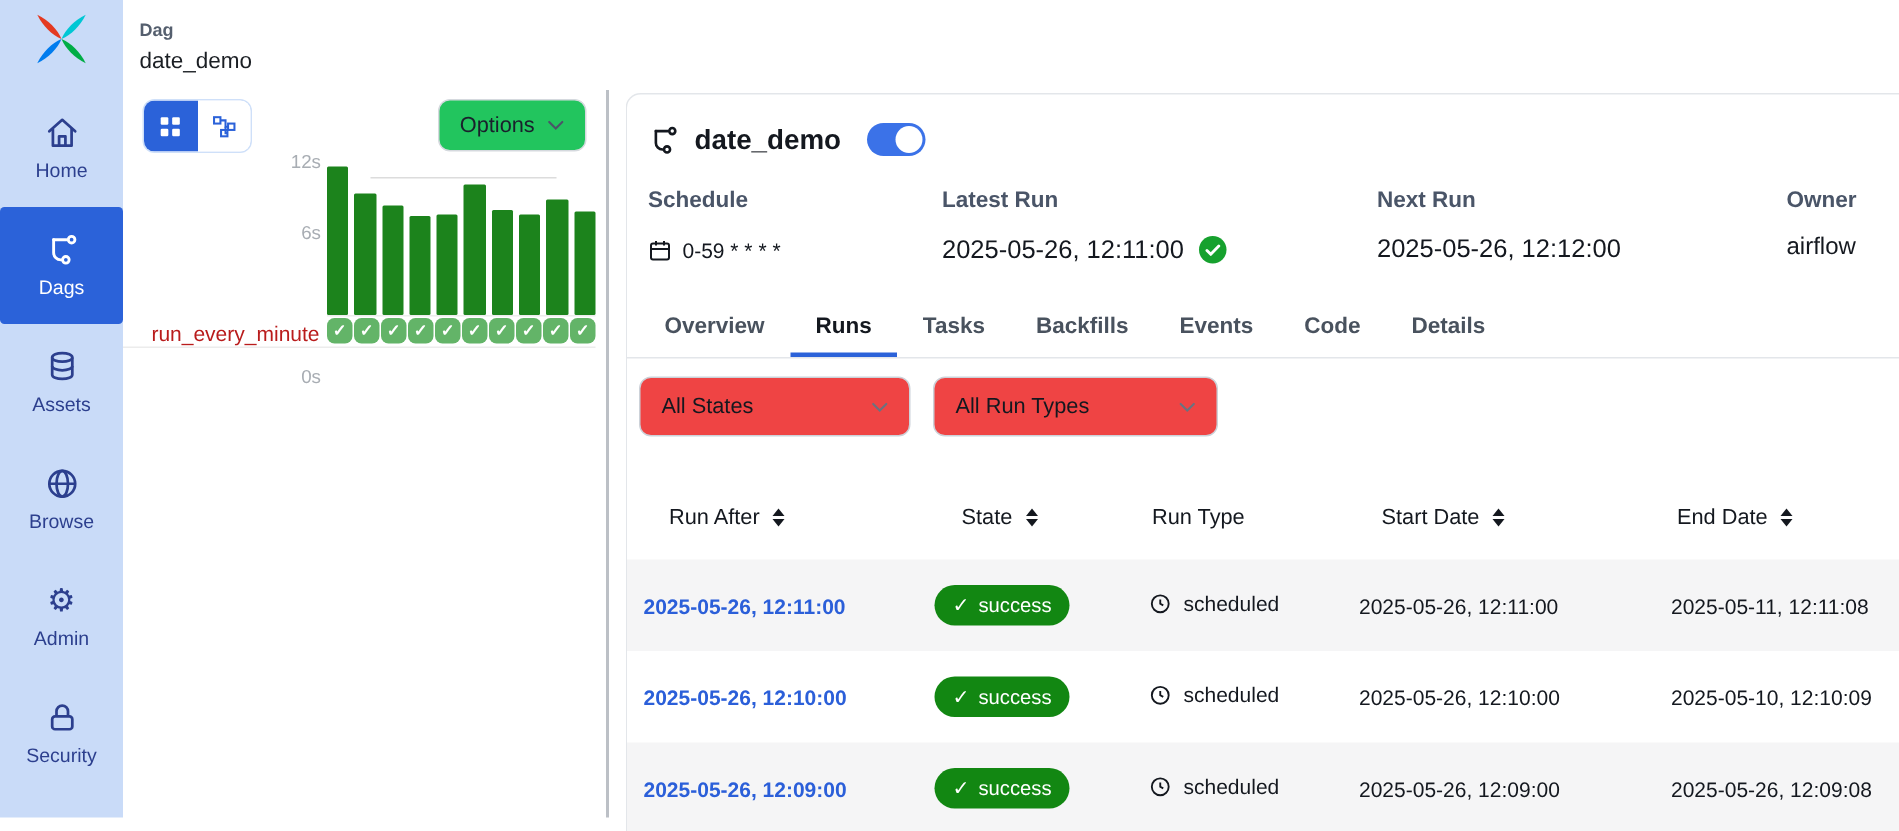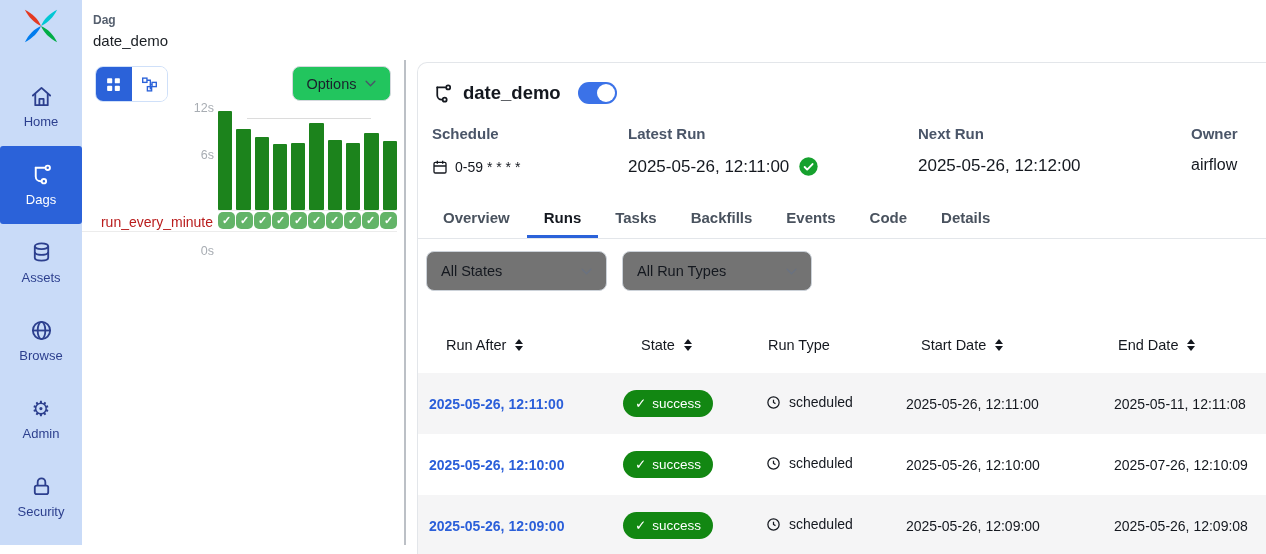--- a/index.html
+++ b/index.html
@@ -3,21 +3,21 @@
 <meta charset="utf-8">
 <style>
   * { margin:0; padding:0; box-sizing:border-box; }
   html,body { background:#fff; }
   body { font-family:"Liberation Sans", sans-serif; color:#1a202c; }
   .app { position:relative; width:1266px; height:554px; background:#fff; overflow:hidden; }
 
   
   .sidebar { position:absolute; left:0; top:0; width:82px; height:545px; background:#c9dbf8; }
   .logo { position:absolute; top:7px; left:22px; width:38px; height:38px; cursor:pointer; }
-  .nav { position:absolute; top:68px; left:0; width:82px; }
+  .nav { position:absolute; top:60px; left:0; width:82px; }
   .nav-item { height:78px; display:flex; flex-direction:column; align-items:center; justify-content:center; gap:6px; color:#2c3f8e; font-size:13px; cursor:pointer; }
   .nav-item svg { width:23px; height:23px; display:block; }
   .nav-item .glyph { font-size:21px; line-height:23px; }
   .nav-item.active { background:#2b62d9; color:#fff; border-radius:3px; }
 
   
   .topbar { position:absolute; left:93px; top:13px; }
   .crumb-section { font-size:12px; font-weight:bold; color:#555f6e; }
   .crumb-dag { font-size:15px; color:#1b1f24; margin-top:5px; }
 
@@ -62,21 +62,21 @@
   .field.f0 .val { font-size:14px; margin-top:17px; gap:7px; }
   .field.f3 .val { font-size:16px; }
   .field svg.cal { width:16px; height:16px; color:#14181f; }
   .badge-check { width:21px; height:21px; }
 
   .tabs { display:flex; padding-left:8px; border-bottom:1px solid #e3e6ea; }
   .tab { padding:6px 17px 9px; font-size:15px; font-weight:bold; color:#49525e; border-bottom:3px solid transparent; cursor:pointer; white-space:nowrap; }
   .tab.active { color:#14181f; border-bottom-color:#2b62d9; }
 
   .filters { display:flex; gap:15px; padding:12px 0 10px 8px; }
-  .select { height:40px; border:1px solid #ccd2d9; border-radius:8px; display:flex; align-items:center; justify-content:space-between; padding:0 14px; font-size:14.5px; color:#14181f; background:#737373; cursor:pointer; }
+  .select { height:40px; border:1px solid #ccd2d9; border-radius:8px; display:flex; align-items:center; justify-content:space-between; padding:0 14px; font-size:14.5px; color:#14181f; background:#ef4444; cursor:pointer; }
   .select.w1 { width:181px; }  .select.w2 { width:190px; }
   .select svg { width:11px; height:7px; color:#6a7280; }
 
   .thead { display:flex; margin-top:16px; height:56px; align-items:center; font-size:14.5px; font-weight:500; color:#14181f; }
   .trow  { display:flex; height:61px; align-items:center; font-size:14px; color:#14181f; }
   .trow.odd { background:#f5f5f6; }
   .c0 { width:193px; } .c1 { width:135px; } .c2 { width:135px; } .c3 { width:200px; } .c4 { width:186px; }
   .thead .c0 { padding-left:28px; } .thead .c1 { padding-left:30px; } .thead .c2 { padding-left:22px; } .thead .c3 { padding-left:40px; } .thead .c4 { padding-left:37px; }
   .trow  .c0 { padding-left:11px; } .trow  .c1 { padding-left:12px; } .trow  .c2 { padding-left:20px; } .trow  .c3 { padding-left:25px; } .trow  .c4 { padding-left:33px; }
   .th-inner { display:inline-flex; align-items:center; gap:9px; }
@@ -346,21 +346,21 @@
             <span>success</span>
           </span></div>
       <div class="c2"><span class="runtype">
             <svg viewBox="0 0 24 24" fill="none" stroke="currentColor" stroke-width="2">
               <circle cx="12" cy="12" r="9"></circle>
               <path d="M12 7.5 V12 l3.2 1.8"></path>
             </svg>
             <span>scheduled</span>
           </span></div>
       <div class="c3"><span class="dateval">2025-05-26, 12:10:00</span></div>
-      <div class="c4"><span class="dateval">2025-07-26, 12:10:09</span></div>
+      <div class="c4"><span class="dateval">2025-05-10, 12:10:09</span></div>
     </div>
     <div class="trow odd">
       <div class="c0"><span class="run-link">2025-05-26, 12:09:00</span></div>
       <div class="c1"><span class="pill">
             <span>✓</span>
             <span>success</span>
           </span></div>
       <div class="c2"><span class="runtype">
             <svg viewBox="0 0 24 24" fill="none" stroke="currentColor" stroke-width="2">
               <circle cx="12" cy="12" r="9"></circle>

